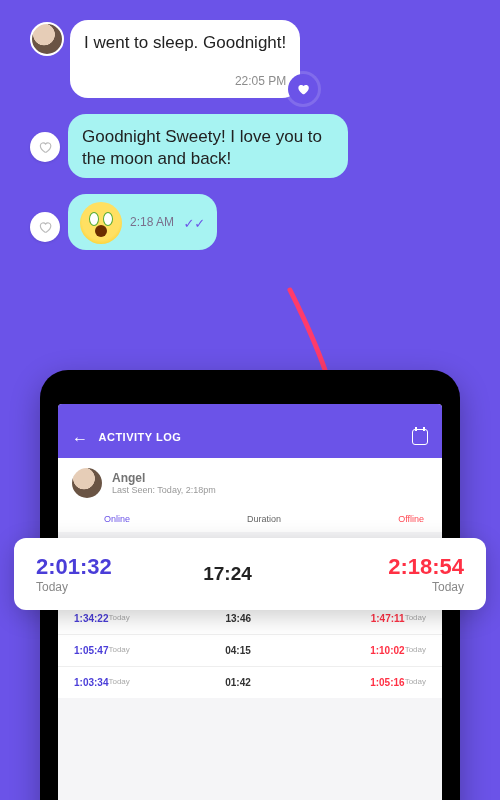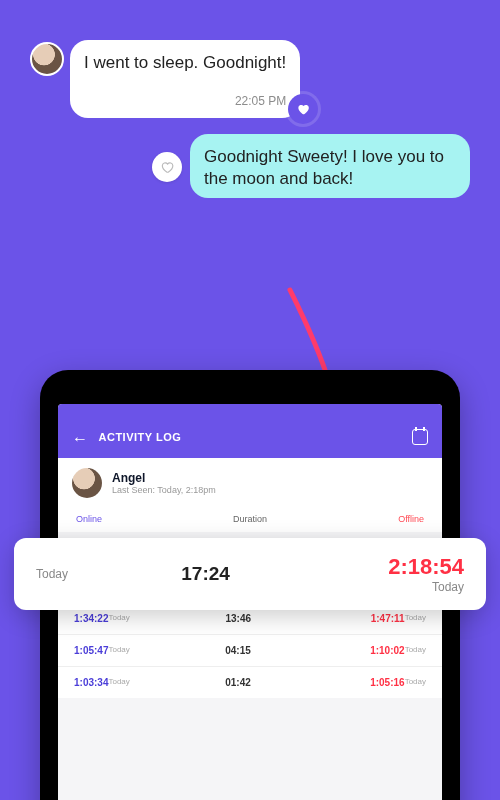--- a/index.html
+++ b/index.html
@@ -6,24 +6,24 @@
   body {
     width: 500px;
     height: 800px;
     background: #6b53e8;
     font-family: -apple-system, BlinkMacSystemFont, "Segoe UI", Arial, sans-serif;
     overflow: hidden;
     position: relative;
   }
 
   
-  .chat-area { padding: 40px 30px 10px 30px; position: relative; }
+  .chat-area { padding: 20px 30px 10px 30px; position: relative; }
 
   .msg-row { display: flex; align-items: flex-start; margin-bottom: 16px; position: relative; }
-  .msg-row.right { justify-content: flex-end; }
+  .msg-row.right { }
 
   .avatar {
     width: 34px; height: 34px; border-radius: 50%;
     background: radial-gradient(circle at 40% 35%, #e6cdb7 40%, #6a5444 42%);
     flex-shrink: 0; margin-right: 6px; position: relative; top: 2px;
     border: 2px solid #fff;
   }
 
   .bubble {
     border-radius: 18px;
@@ -94,25 +94,25 @@
     display:flex; align-items:center; justify-content:space-between; font-size:11px; letter-spacing:0.5px;
   }
   .tablet-header .ht-left { display:flex; align-items:center; gap:10px; font-weight:600; }
   .tablet-header .back { font-size:16px; }
   .cal-icon { width:16px; height:16px; border:1.5px solid #fff; border-radius:3px; position:relative;}
   .cal-icon::before { content:""; position:absolute; top:-3px; left:2px; width:2px; height:4px; background:#fff;}
   .cal-icon::after { content:""; position:absolute; top:-3px; right:2px; width:2px; height:4px; background:#fff;}
 
   .profile-row { background:#fff; padding:10px 14px; display:flex; gap:10px; align-items:center; }
   .profile-av { width:30px; height:30px; border-radius:50%; background:radial-gradient(circle at 40% 35%, #e6cdb7 40%, #6a5444 42%); }
-  .profile-name { font-size:12px; font-weight:600; color:#0f172a; }
+  .profile-name { font-size:12px; font-weight:600; color:#737373; }
   .profile-sub { font-size:9px; color:#999; }
 
   .col-heads { display:flex; justify-content:space-between; padding:6px 18px 8px; background:#fff; font-size:9px; }
-  .col-heads .on { color:#6b53e8; }
+  .col-heads .on { color:#6b53e8;margin-left:28px; }
   .col-heads .du { color:#666; }
   .col-heads .of { color:#ff4b55; }
 
   .big-row {
     background:#fff; border-radius:12px;
     box-shadow: 0 6px 24px rgba(0,0,0,0.2);
     position:absolute; left:14px; right:14px; top:538px;
     padding:16px 22px; display:flex; justify-content:space-between; align-items:center;
     z-index:10;
   }
@@ -159,20 +159,36 @@
     <span class="left-like">
       <svg viewBox="0 0 24 24">
           <path d="M12 21s-8-5-8-11a5 5 0 0 1 9-3 5 5 0 0 1 9 3c0 6-8 11-8 11z"></path>
         </svg>
     </span>
     <div class="bubble cyan">
       <span>Goodnight Sweety! I love you to the moon and back!</span>
     </div>
   </div>
 
+  <div class="msg-row right">
+    <span class="left-like">
+      <svg viewBox="0 0 24 24">
+          <path d="M12 21s-8-5-8-11a5 5 0 0 1 9-3 5 5 0 0 1 9 3c0 6-8 11-8 11z"></path>
+        </svg>
+    </span>
+    <div class="emoji-bubble">
+      <span class="emoji-face">
+          <span class="emoji-mouth"></span>
+        </span>
+      <span class="emoji-time">
+        <span>2:18 AM</span>
+        <span class="checks">✓✓</span>
+      </span>
+    </div>
+  </div>
 
 </div>
 
 <svg class="arrow-svg" viewBox="0 0 200 300">
   <path d="M110 10 C 140 70, 170 140, 155 185 C 148 210, 120 225, 108 205 C 98 188, 118 172, 138 182 C 160 194, 160 230, 150 255" stroke="#ff3b6b" stroke-width="5" fill="none" stroke-linecap="round"></path>
   <path d="M150 255 L138 238 M150 255 L164 240" stroke="#ff3b6b" stroke-width="5" fill="none" stroke-linecap="round"></path>
 </svg>
 
 <div class="tablet">
   <div class="tablet-screen">
@@ -231,20 +247,21 @@
             <span class="r">1:05:16</span>
             <span class="rsub">Today</span>
           </div>
       </div>
     </div>
   </div>
 </div>
 
 <div class="big-row">
   <div class="big-left">
+    <div class="big-time blue">2:01:32</div>
     <div class="big-sub">Today</div>
   </div>
   <div class="big-dur">17:24</div>
   <div class="big-right">
     <div class="big-time red">2:18:54</div>
     <div class="big-sub">Today</div>
   </div>
 </div>
 
 </body></html>

